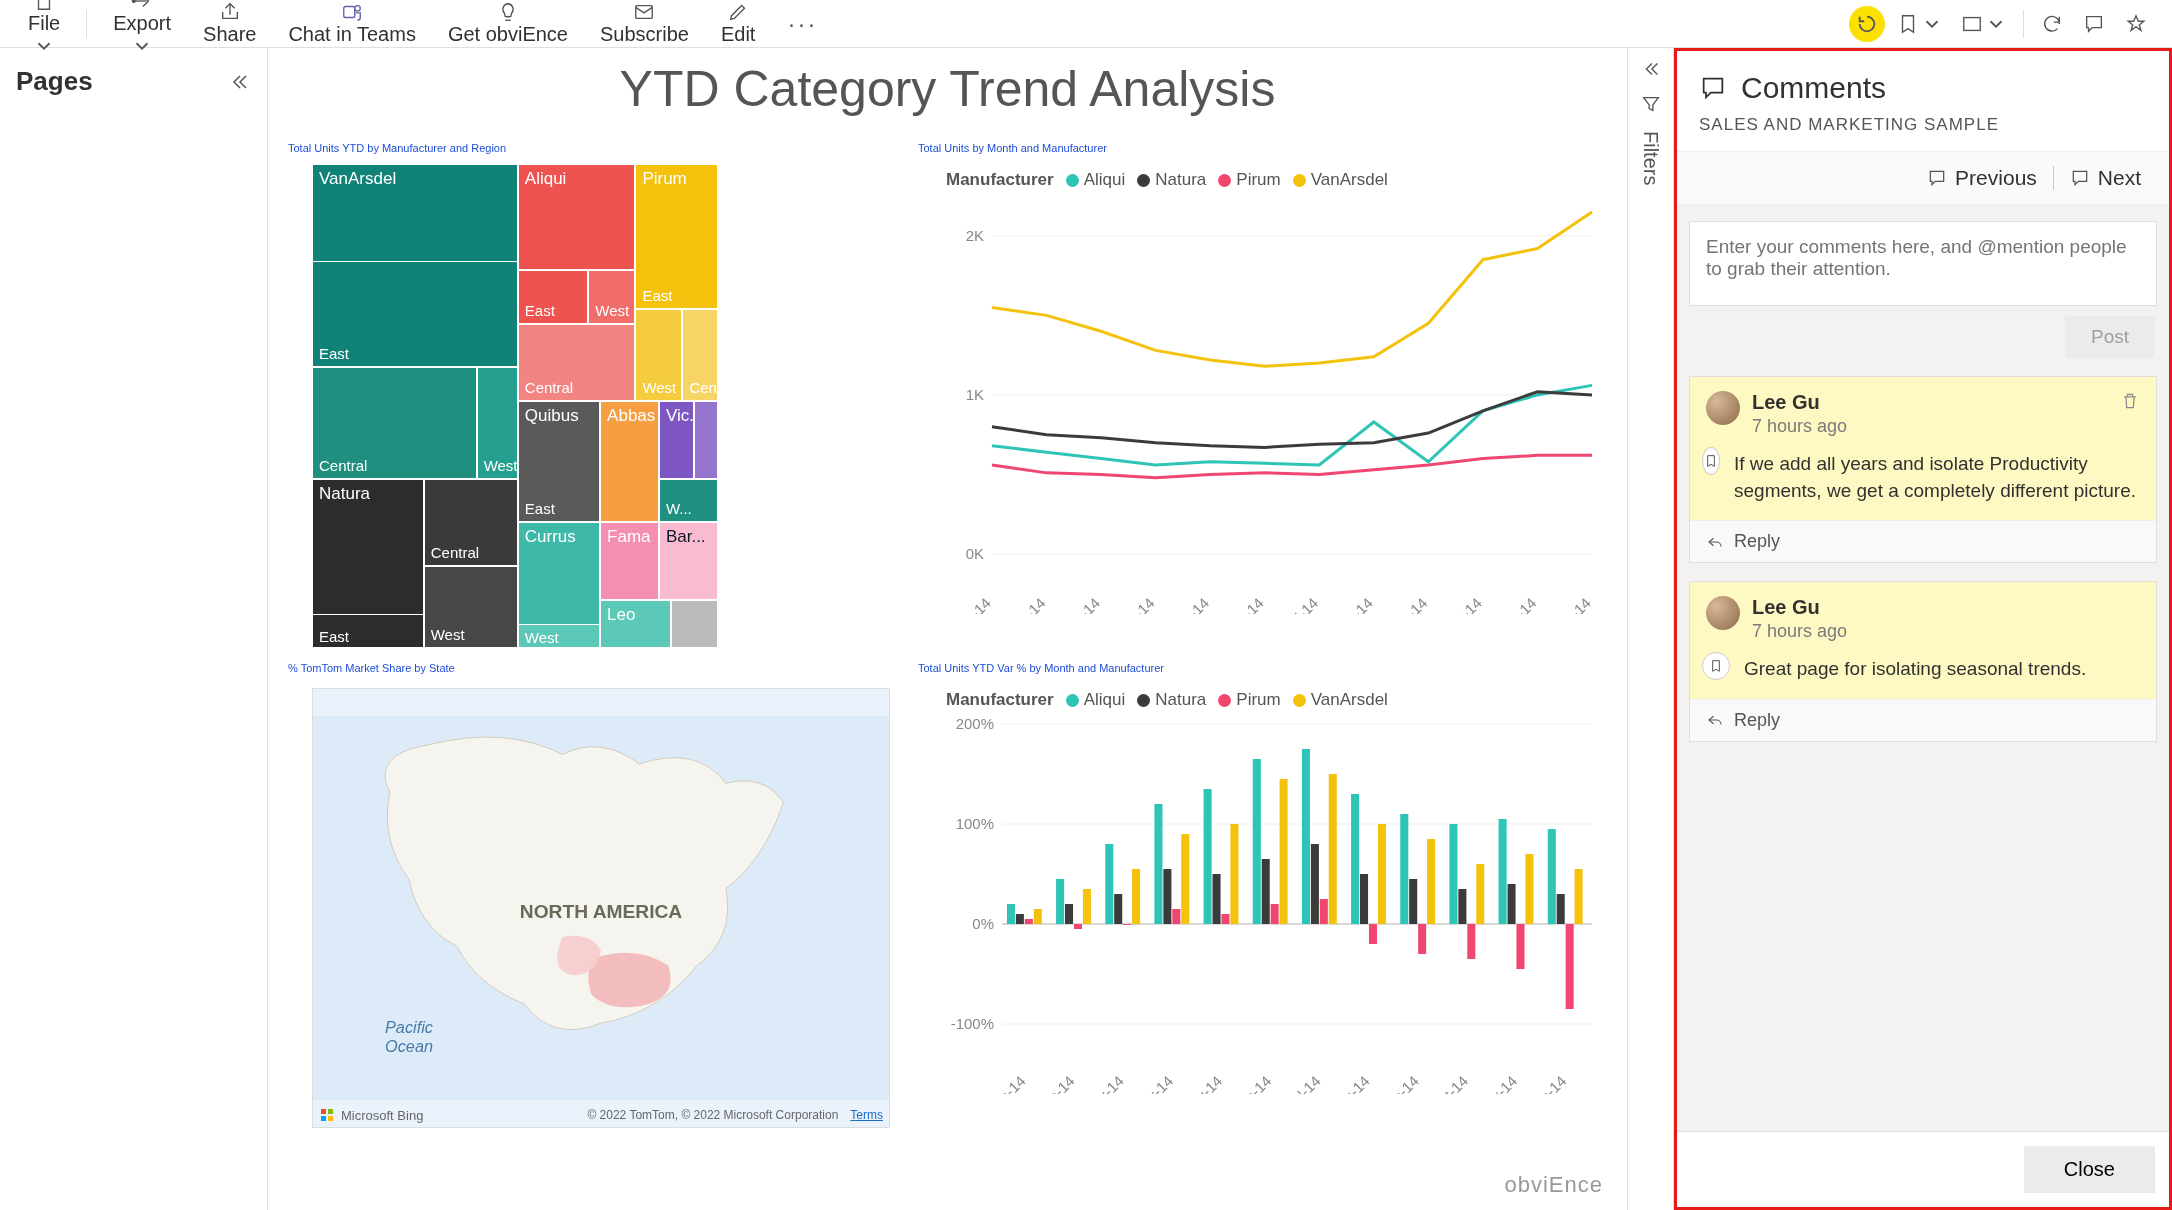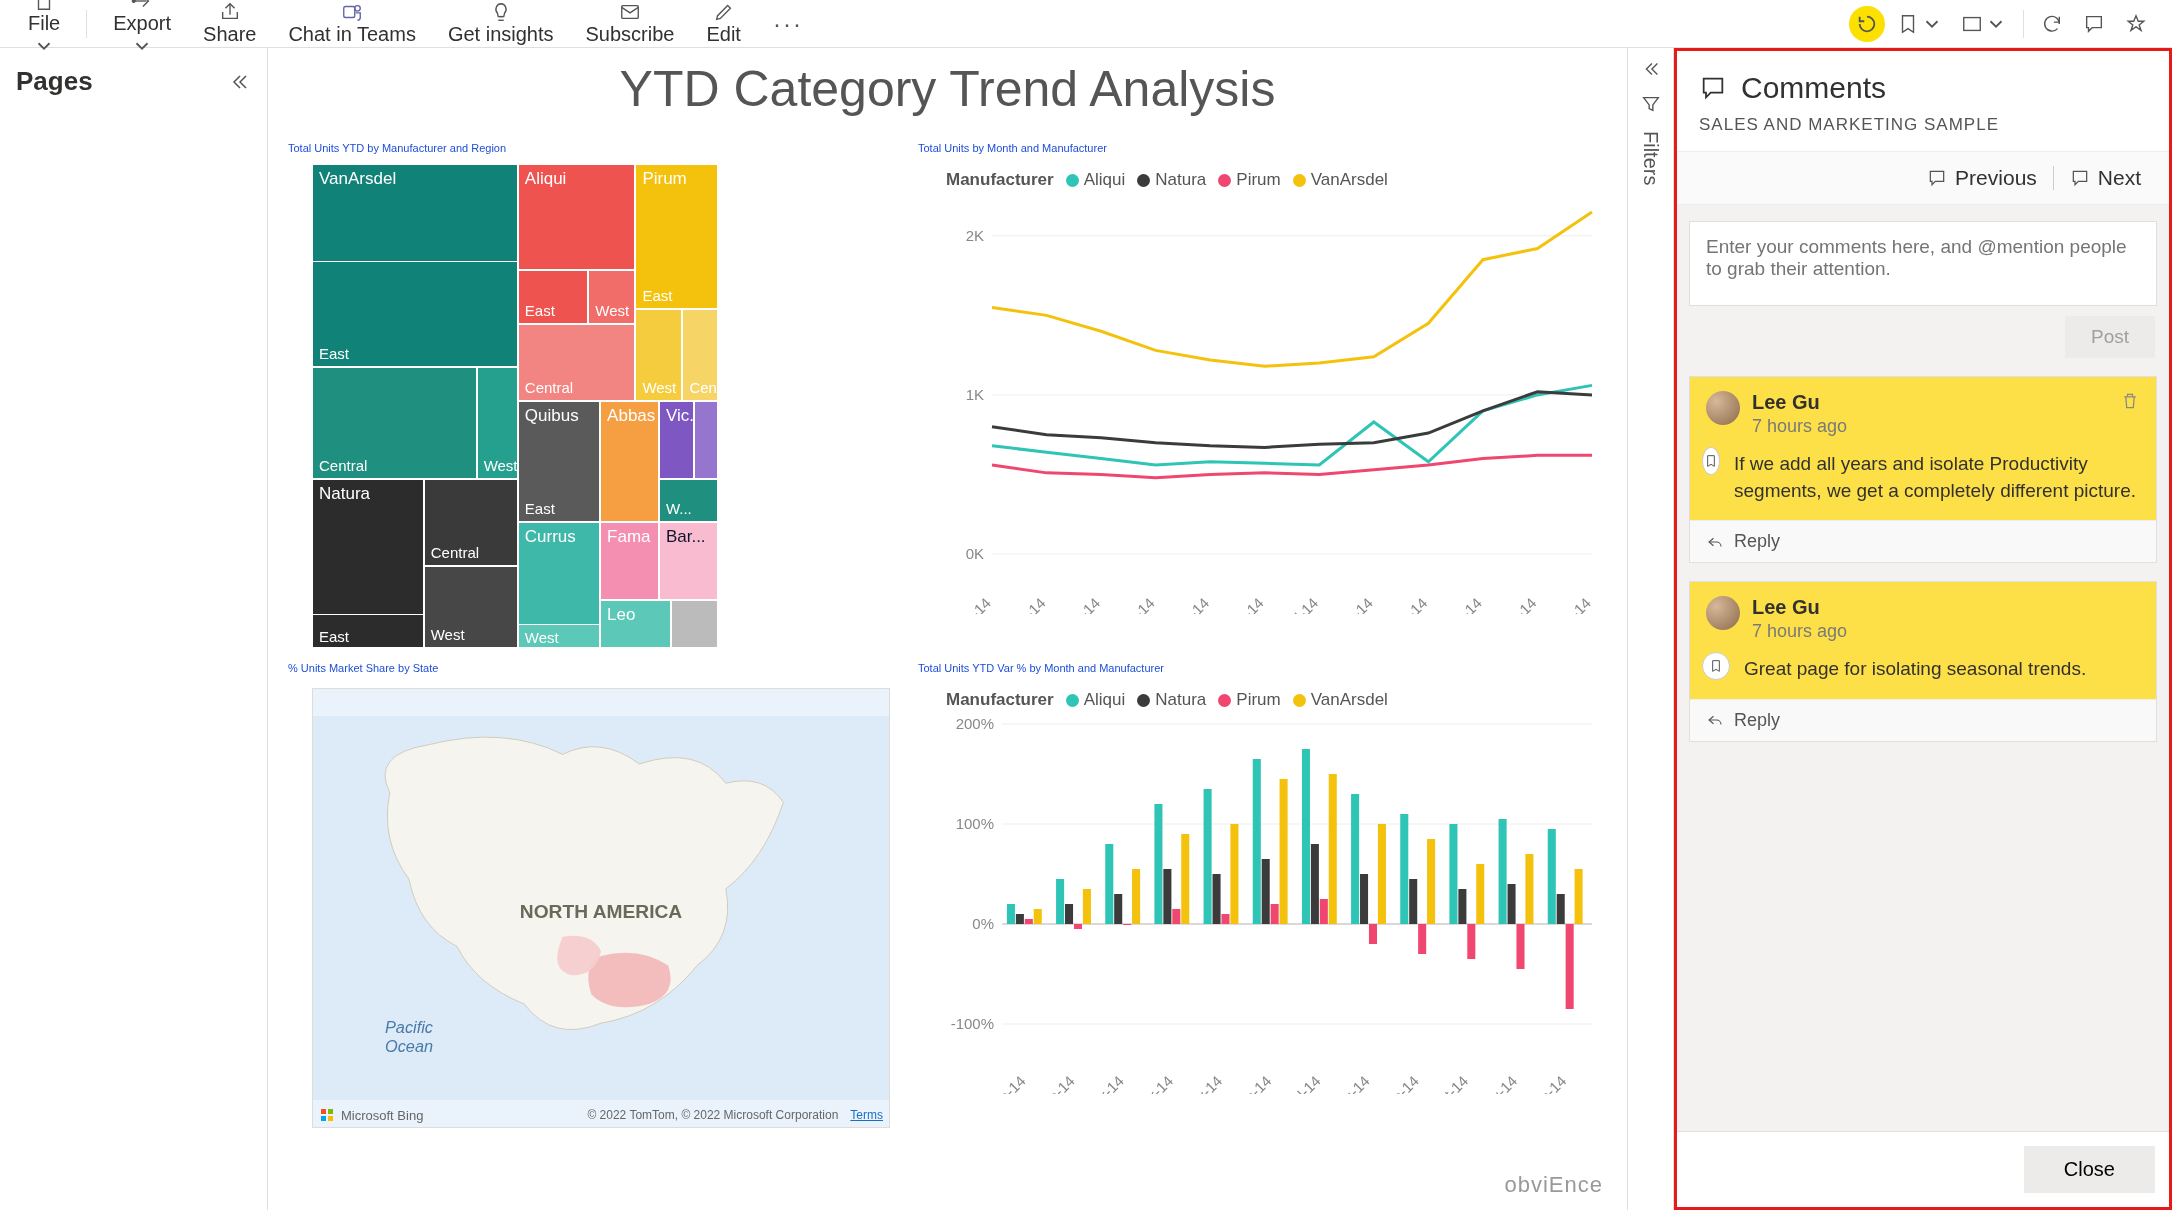--- a/index.html
+++ b/index.html
@@ -56,21 +56,21 @@
 .comments .csub{padding:4px 22px 16px 22px;font-size:17px;letter-spacing:1px;color:#555;}
 .comments .cnav{display:flex;justify-content:flex-end;gap:10px;padding:10px 22px;border-top:1px solid #eee;border-bottom:1px solid #eee;background:#fafafa;}
 .comments .cnav .nb{display:flex;align-items:center;gap:8px;font-size:21px;color:#323130;cursor:pointer;padding:4px 6px;}
 .comments .cnav .nb svg{width:20px;height:20px;}
 .comments .cnav .vsep{width:1px;background:#ccc;height:24px;align-self:center;}
 .comments .cbody{flex:1;overflow:auto;background:#f3f2f1;padding:16px 12px;display:flex;flex-direction:column;gap:18px;}
 .comments .cinputwrap{background:#fff;border:1px solid #e1dfdd;}
 .comments .cinput{width:100%;min-height:80px;padding:14px 16px;border:none;font-size:19px;color:#555;resize:none;outline:none;font-family:inherit;}
 .comments .postrow{display:flex;justify-content:flex-end;padding:10px 2px 0 2px;}
 .comments .postbtn{background:#edebe9;color:#a19f9d;padding:10px 26px;font-size:19px;border:none;cursor:pointer;}
-.comments .ccard{background:#fde047;border:1px solid #e1dfdd;}
+.comments .ccard{background:#fef9c3;border:1px solid #e1dfdd;}
 .comments .ccard .top{display:flex;align-items:flex-start;gap:12px;padding:14px 16px 6px 16px;}
 .comments .ccard .avatar{width:34px;height:34px;border-radius:50%;background:radial-gradient(circle at 30% 30%,#d7b899,#8a6a4a);flex:none;}
 .comments .ccard .meta .name{font-size:20px;font-weight:600;}
 .comments .ccard .meta .time{font-size:18px;color:#7a7a7a;margin-top:2px;}
 .comments .ccard .del{margin-left:auto;cursor:pointer;}
 .comments .ccard .del svg{width:20px;height:20px;stroke:#888;}
 .comments .ccard .bookmark{width:28px;height:28px;border:1px solid #ccc;border-radius:50%;display:flex;align-items:center;justify-content:center;margin-left:12px;margin-top:4px;background:#fff;}
 .comments .ccard .bookmark svg{width:16px;height:16px;}
 .comments .ccard .text{padding:8px 18px 16px 58px;font-size:19px;color:#323130;line-height:1.4;}
 .comments .ccard .replyrow{border-top:1px solid #eee;padding:10px 16px;display:flex;align-items:center;gap:10px;font-size:18px;color:#555;cursor:pointer;background:#f9f9f9;}
@@ -128,21 +128,21 @@
             <path d="M16 13h5v5a3 3 0 01-3 3"></path>
           </svg>
         <span>Chat in Teams</span>
       </div>
       <div class="tbtn">
         <svg viewBox="0 0 24 24" fill="none" stroke="#555" stroke-width="1.5">
             <path d="M9 21h6"></path>
             <path d="M10 17h4"></path>
             <path d="M12 3a6 6 0 00-4 10l1 4h6l1-4a6 6 0 00-4-10z"></path>
           </svg>
-        <span>Get insights</span>
+        <span>Get obviEnce</span>
       </div>
       <div class="tbtn">
         <svg viewBox="0 0 24 24" fill="none" stroke="#555" stroke-width="1.5">
             <rect x="3" y="5" width="18" height="14" rx="1"></rect>
             <path d="M3 7l9 6 9-6"></path>
           </svg>
         <span>Subscribe</span>
       </div>
       <div class="tbtn">
         <svg viewBox="0 0 24 24" fill="none" stroke="#555" stroke-width="1.5">
@@ -367,21 +367,21 @@
                 <text x="650" y="410" text-anchor="end" class="ticklabel" transform="rotate(-45 650 410)">Dec-14</text>
                 <path d="M50 251.8181818181818 L104.54545454545455 258.1818181818182 L159.0909090909091 264.54545454545456 L213.63636363636363 270.90909090909093 L268.1818181818182 267.72727272727275 L322.7272727272727 269.3181818181818 L377.27272727272725 270.90909090909093 L431.8181818181818 227.95454545454547 L486.3636363636364 267.72727272727275 L540.909090909091 216.8181818181818 L595.4545454545454 200.9090909090909 L650 191.36363636363637 " fill="none" stroke="#2ec4b6" stroke-width="3"></path>
                 <path d="M50 232.72727272727272 L104.54545454545455 240.6818181818182 L159.0909090909091 243.86363636363637 L213.63636363636363 248.63636363636363 L268.1818181818182 251.8181818181818 L322.7272727272727 253.4090909090909 L377.27272727272725 250.22727272727272 L431.8181818181818 248.63636363636363 L486.3636363636364 239.0909090909091 L540.909090909091 216.8181818181818 L595.4545454545454 197.72727272727272 L650 200.9090909090909 " fill="none" stroke="#3b3b3b" stroke-width="3"></path>
                 <path d="M50 270.90909090909093 L104.54545454545455 278.8636363636364 L159.0909090909091 280.45454545454544 L213.63636363636363 283.6363636363636 L268.1818181818182 280.45454545454544 L322.7272727272727 278.8636363636364 L377.27272727272725 280.45454545454544 L431.8181818181818 275.6818181818182 L486.3636363636364 270.90909090909093 L540.909090909091 264.54545454545456 L595.4545454545454 261.3636363636364 L650 261.3636363636364 " fill="none" stroke="#ef476f" stroke-width="3"></path>
                 <path d="M50 113.4090909090909 L104.54545454545455 121.36363636363637 L159.0909090909091 137.27272727272728 L213.63636363636363 156.36363636363637 L268.1818181818182 165.9090909090909 L322.7272727272727 172.27272727272728 L377.27272727272725 169.0909090909091 L431.8181818181818 162.72727272727275 L486.3636363636364 129.31818181818184 L540.909090909091 65.68181818181819 L595.4545454545454 54.54545454545456 L650 17.95454545454544 " fill="none" stroke="#f4c20d" stroke-width="3"></path>
               </svg>
           </div>
         </div>
 
         <div class="viz">
-          <div class="vtitle">% Units Market Share by State</div>
+          <div class="vtitle">% TomTom Market Share by State</div>
           <div class="vbody mapcontainer" style="top:30px;bottom:10px;left:0;right:10px;">
             <svg width="100%" height="100%" viewBox="0 0 600 400">
               <rect x="0" y="0" width="600" height="400" fill="#dcebf7"></rect>
 
               <path d="M80 80 Q60 40 120 30 Q200 10 260 40 Q300 20 340 50 Q400 30 430 70 Q470 60 490 90 Q470 150 430 180 Q440 230 400 260 Q360 310 300 320 Q250 340 220 300 Q170 280 150 240 Q110 220 100 170 Q70 130 80 80 Z" fill="#f6f4ef" stroke="#cfcabb" stroke-width="1"></path>
 
               <path d="M300 250 q40 -10 70 10 q10 30 -20 40 q-40 10 -60 -10 q-10 -30 10 -40z" fill="#f3b7b7" opacity="0.9"></path>
               <path d="M260 230 q30 -5 40 15 q-5 25 -30 25 q-25 -5 -10 -40z" fill="#f6cccc" opacity="0.9"></path>
               <text x="300" y="210" text-anchor="middle" font-size="20" font-weight="700" fill="#6a6a5a">NORTH AMERICA</text>
               <text x="100" y="330" text-anchor="middle" font-size="17" font-style="italic" fill="#4a7aa8">Pacific</text>

